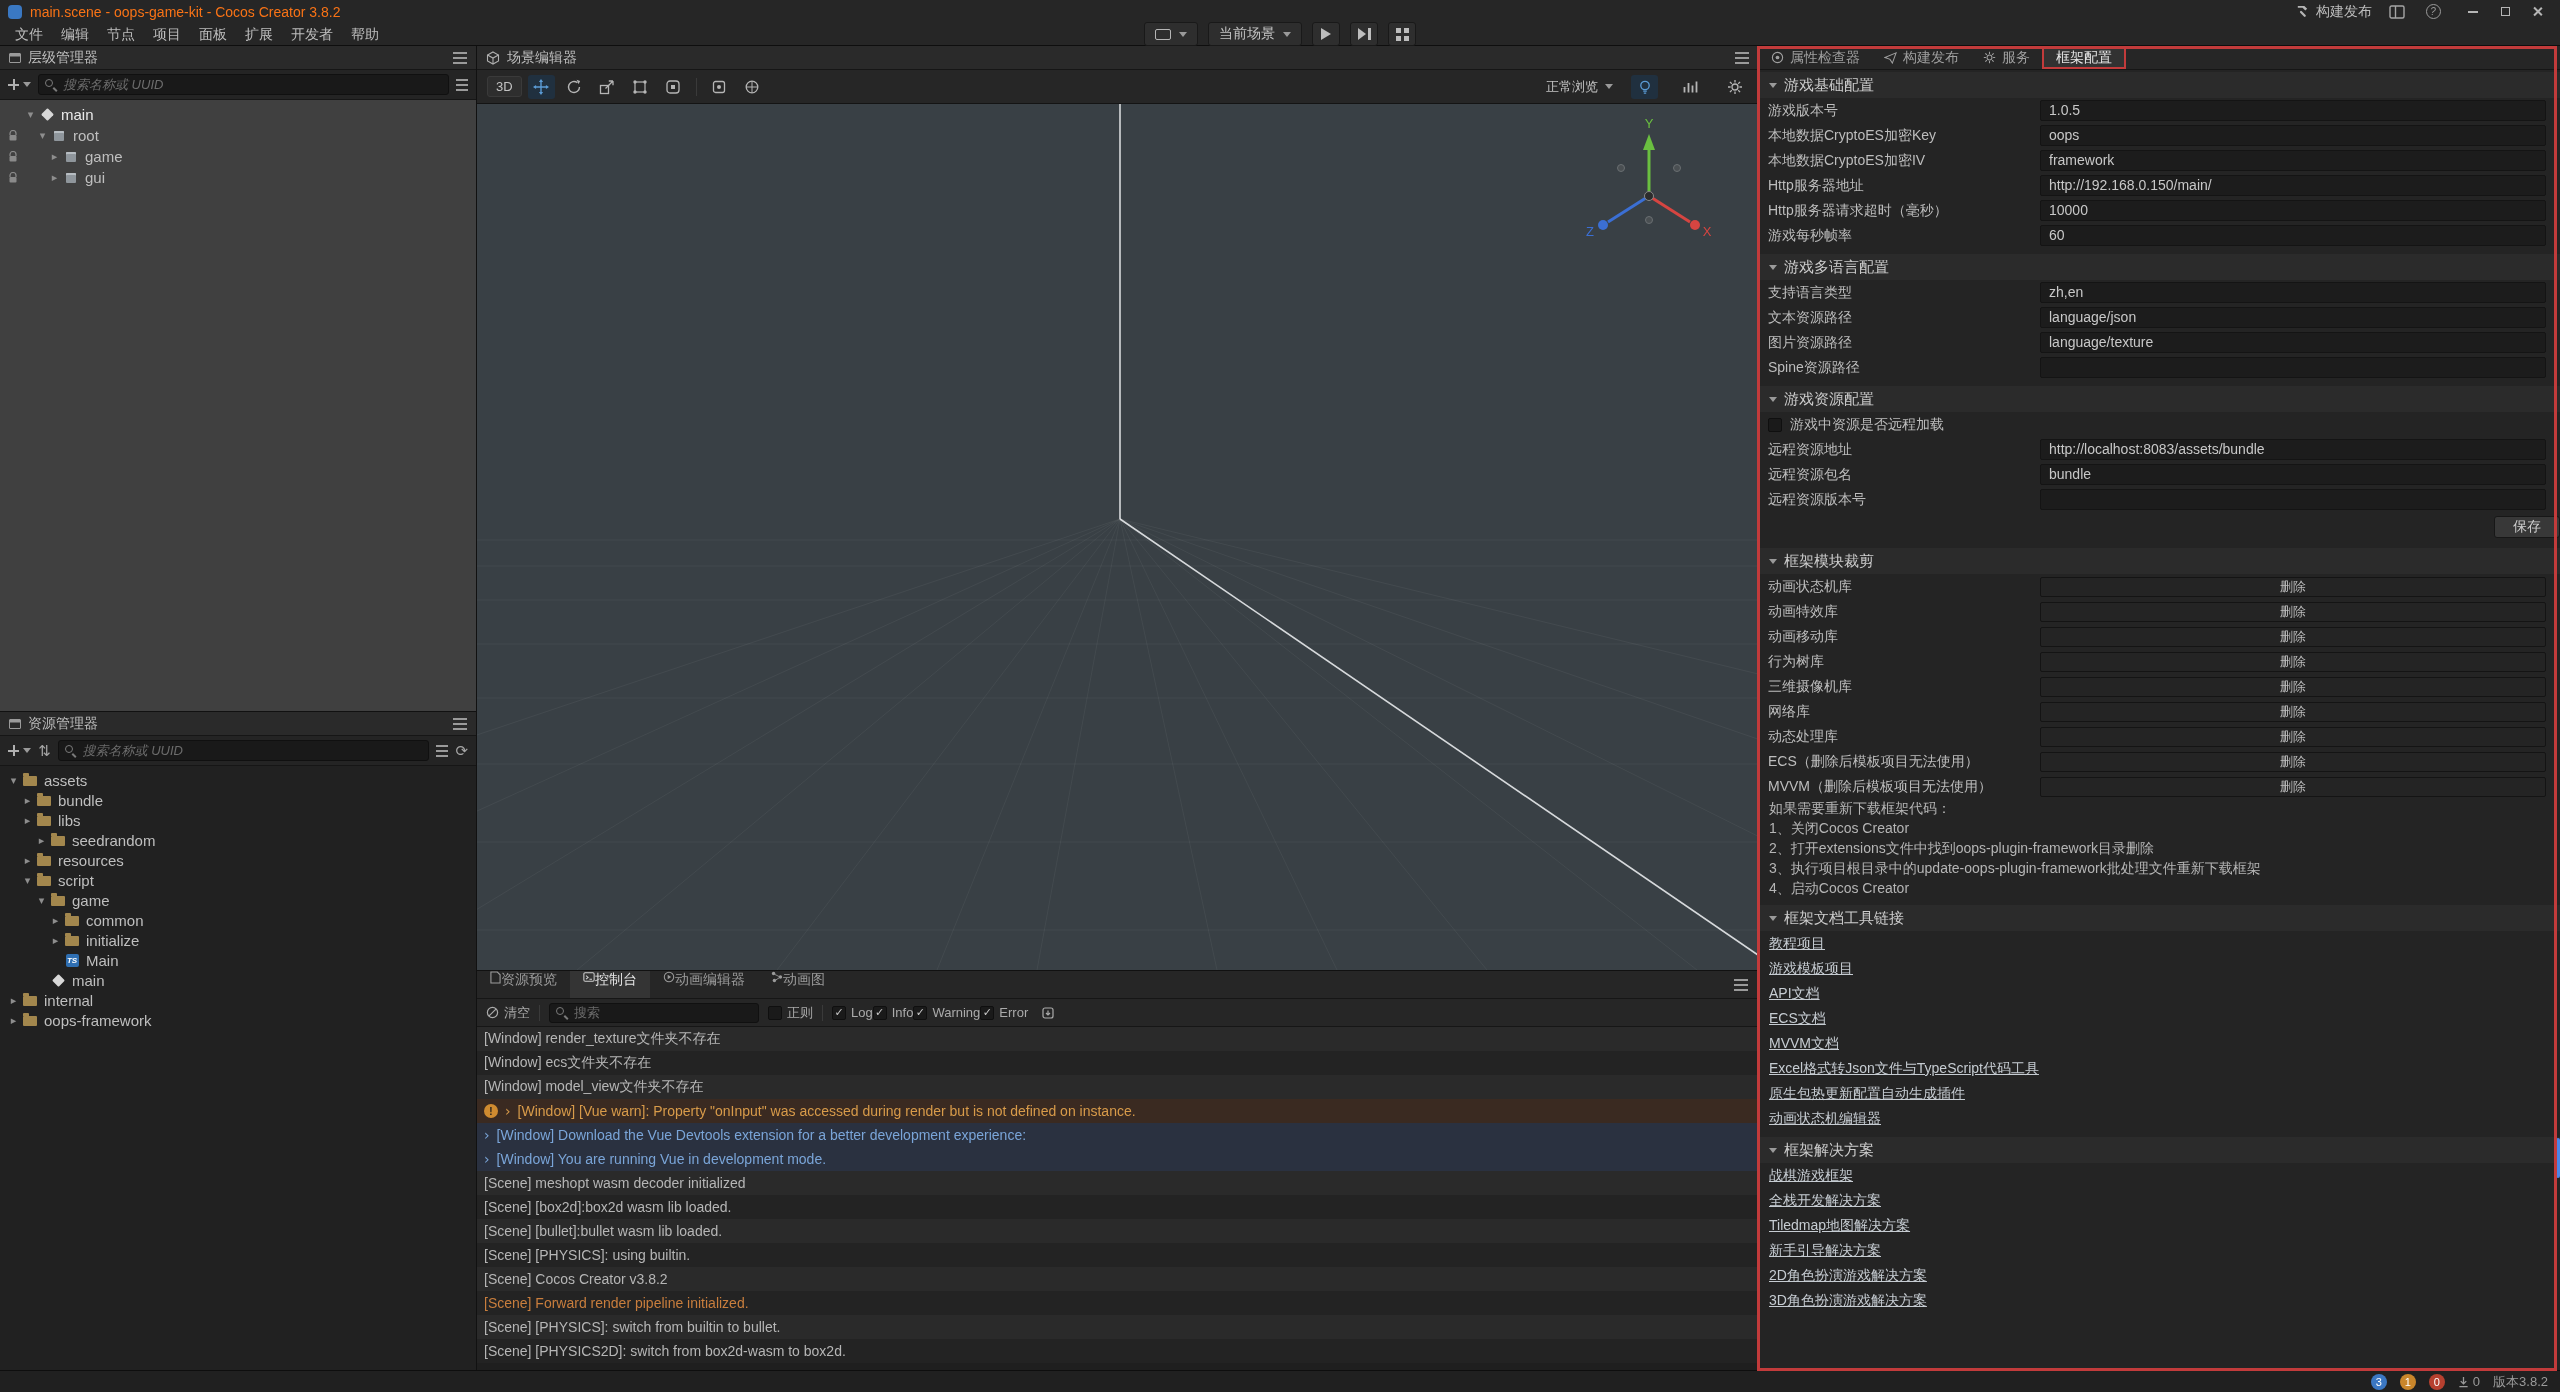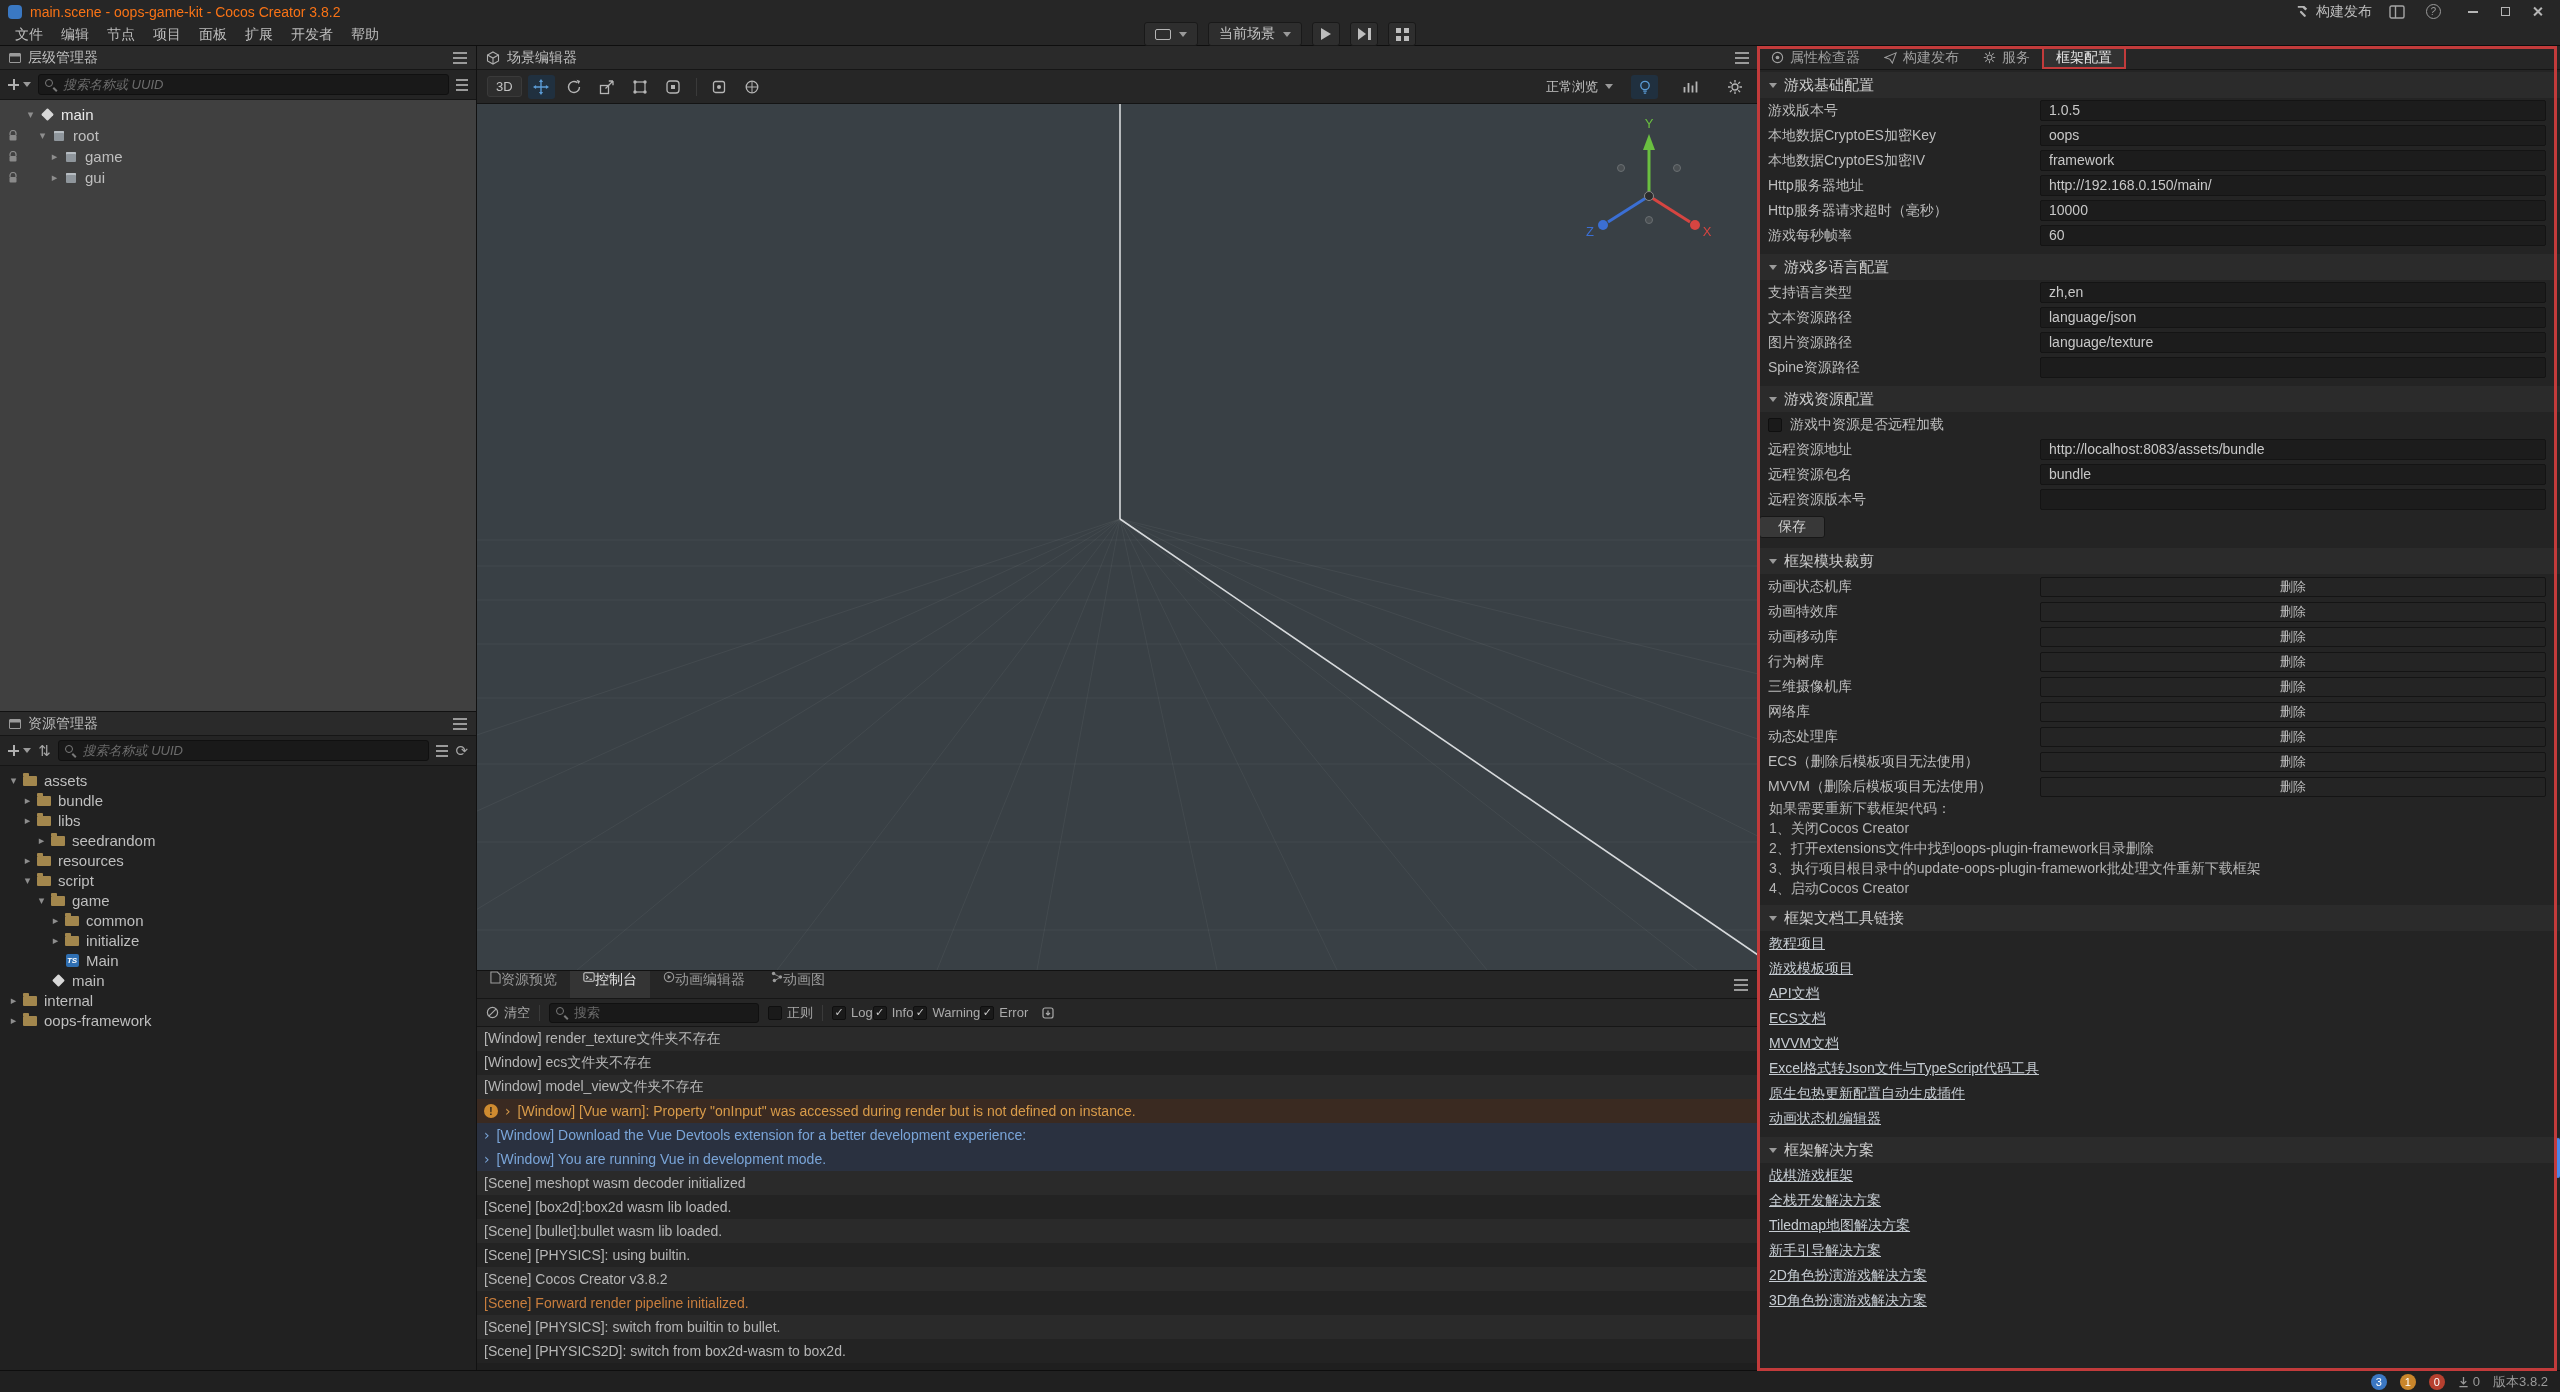--- a/index.html
+++ b/index.html
@@ -133,21 +133,21 @@
   .itab{display:flex;align-items:center;gap:6px;padding:0 12px;font-size:14px;color:#9f9f9f;cursor:pointer}
   .itab.active{background:#323232;color:#e6e6e6;border:2px solid #c23b3b}
   .ibody{flex:1;overflow:hidden;position:relative}
   .sechead{height:26px;margin-top:6px;display:flex;align-items:center;gap:7px;padding:0 10px;background:#2b2b2b;font-size:15px;color:#cdcdcd;cursor:pointer}
   .sechead.first{margin-top:2px}
   .chev{width:0;height:0;border-left:4.5px solid transparent;border-right:4.5px solid transparent;border-top:5.5px solid #9a9a9a}
   .prow{height:25px;display:flex;align-items:center;padding:0 14px 0 9px}
   .plbl{width:272px;flex:none;font-size:14px;color:#bdbdbd;white-space:nowrap;overflow:hidden}
   .pfld{flex:1;height:21px;line-height:19px;background:#1c1c1c;border:1px solid #141414;border-radius:2px;padding:0 8px;font-size:14px;color:#c8c8c8;white-space:nowrap;overflow:hidden;cursor:text}
   .cbrow{gap:8px}
-  .saverow{height:30px;display:flex;align-items:center;justify-content:flex-start}
+  .saverow{height:30px;display:flex;align-items:center;justify-content:flex-end}
   .btn-save{height:22px;padding:0 18px;background:#383838;border:1px solid #171717;border-radius:3px;color:#cfcfcf;font-size:14px;cursor:pointer;font-family:inherit}
   .mrow{height:25px;display:flex;align-items:center;padding:0 14px 0 9px}
   .delbar{flex:1;height:20px;background:#242424;border:1px solid #141414;border-radius:2px;color:#bdbdbd;font-size:13px;display:flex;align-items:center;justify-content:center;cursor:pointer}
   .noterow{height:20px;display:flex;align-items:center;padding:0 10px;font-size:14px;color:#b5b5b5;white-space:nowrap}
   .linkrow{height:25px;display:flex;align-items:center;padding:0 10px}
   .plink{color:#c6ccd2;font-size:14px;text-decoration:underline;cursor:pointer;white-space:nowrap}
   #ithumb{position:absolute;right:0;top:1068px;width:4px;height:40px;background:#4a86e8;border-radius:2px}
 
   
   #statusbar{position:absolute;left:0;top:1370px;width:2560px;height:22px;background:#202020;border-top:1px solid #0e0e0e;display:flex;align-items:center;justify-content:flex-end;gap:13px;padding:0 12px;font-size:13px;color:#9a9a9a}

